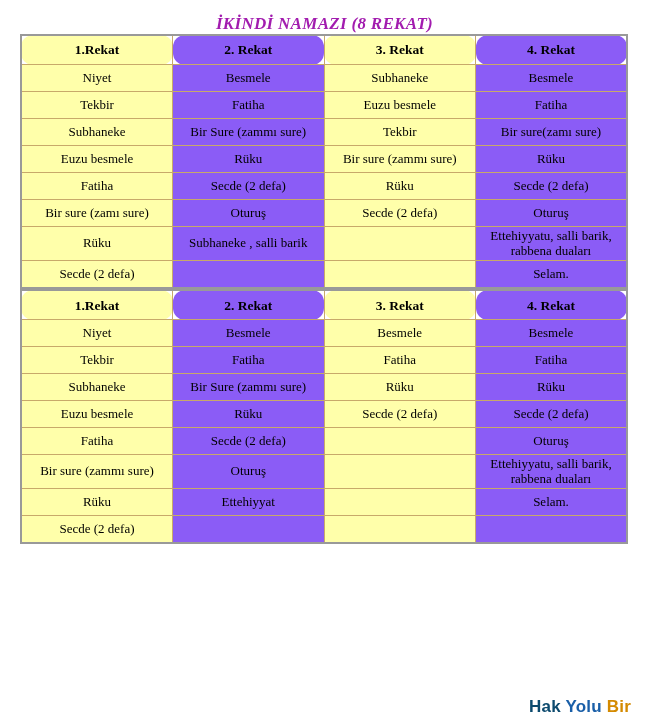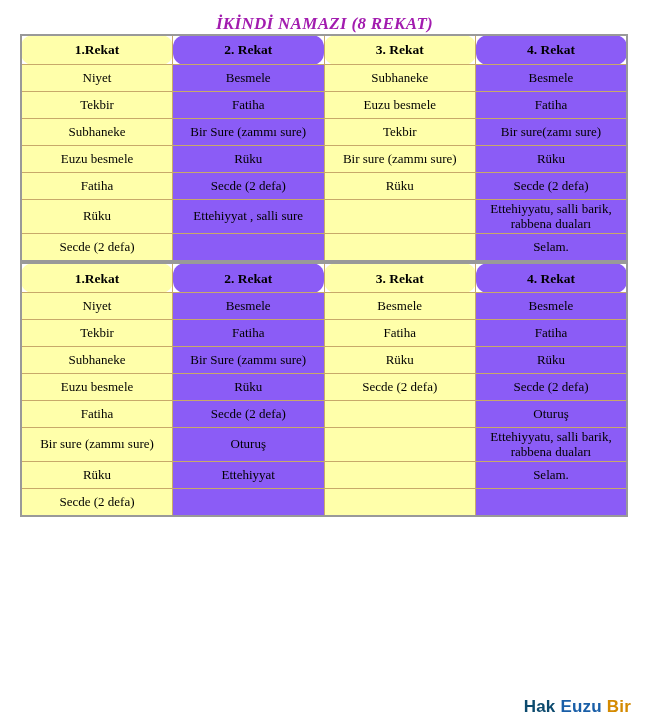--- a/index.html
+++ b/index.html
@@ -120,22 +120,28 @@
         <td class="c-yellow">Bir sure (zammı sure)</td>
         <td class="c-cyan">Rüku</td>
       </tr>
       <tr>
         <td class="c-yellow">Fatiha</td>
         <td class="c-cyan">Secde (2 defa)</td>
         <td class="c-yellow">Rüku</td>
         <td class="c-cyan">Secde (2 defa)</td>
       </tr>
       <tr>
+        <td class="c-yellow">Bir sure (zamı sure)</td>
+        <td class="c-cyan">Oturuş</td>
+        <td class="c-yellow">Secde (2 defa)</td>
+        <td class="c-cyan">Oturuş</td>
+      </tr>
+      <tr>
         <td class="c-yellow tall">Rüku</td>
-        <td class="c-cyan tall">Ettehiyyat , salli sure</td>
+        <td class="c-cyan tall">Subhaneke , salli barik</td>
         <td class="c-yellow tall"></td>
         <td class="c-cyan tall multiline">Ettehiyyatu, salli barik,<br>rabbena duaları</td>
       </tr>
       <tr>
         <td class="c-yellow">Secde (2 defa)</td>
         <td class="c-cyan"></td>
         <td class="c-yellow"></td>
         <td class="c-cyan">Selam.</td>
       </tr>
     </tbody>
@@ -196,17 +202,17 @@
         <td class="c-yellow">Secde (2 defa)</td>
         <td class="c-cyan"></td>
         <td class="c-yellow"></td>
         <td class="c-cyan"></td>
       </tr>
     </tbody>
   </table>
 
   <div class="brand">
     <span class="b1">Hak</span>
-    <span class="b2">Euzu</span>
+    <span class="b2">Yolu</span>
     <span class="b3">Bir</span>
   </div>
 
 </div>
 
 </body></html>

